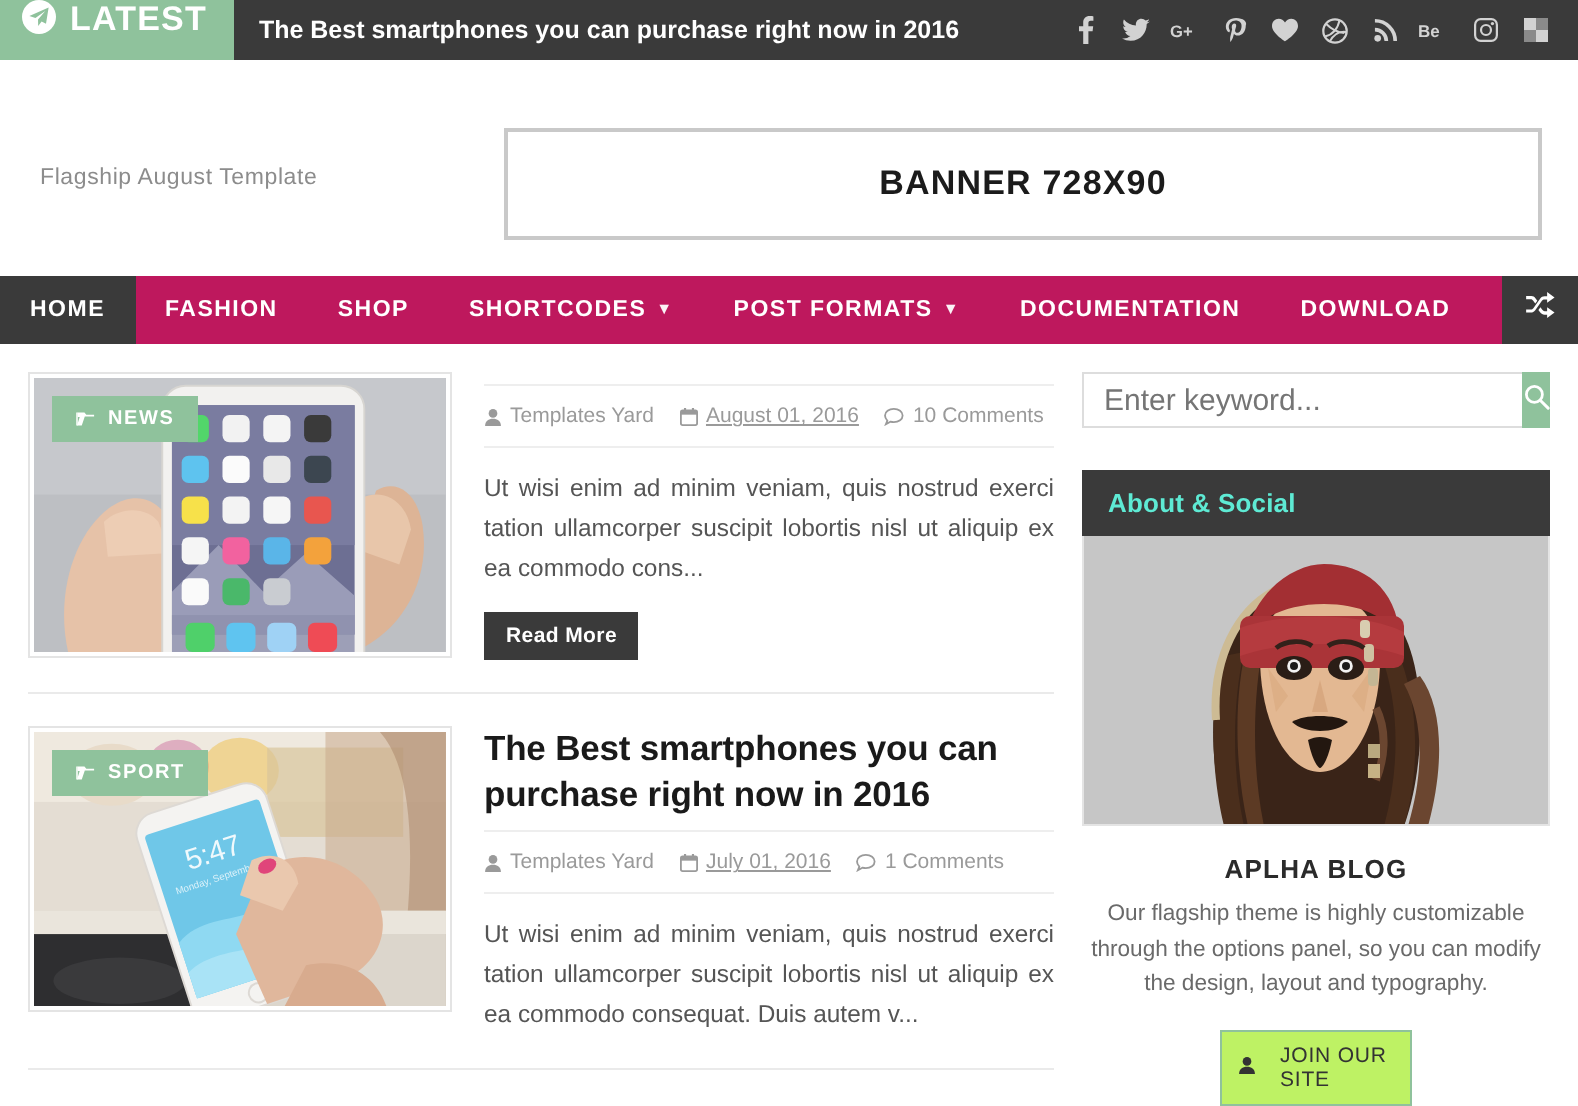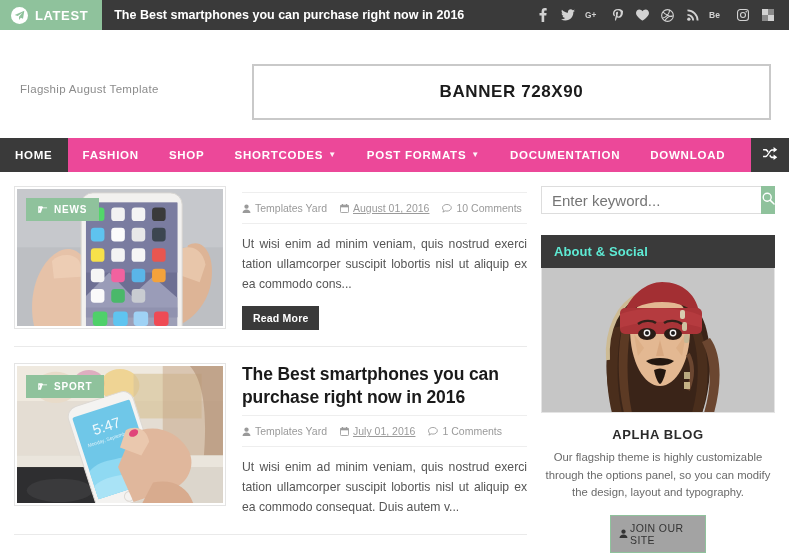--- a/index.html
+++ b/index.html
@@ -8,23 +8,23 @@
     overflow: hidden;
     background: #ffffff;
     font-family: "Liberation Sans", sans-serif;
   }
   .page { width: 789px; height: 553px; position: relative; background: #fff; overflow: hidden; }
 
   
   .topbar { height: 30px; background: #3a3a3a; display: flex; align-items: stretch; }
   .latest-tag {
     background: #8fc29c; color: #ffffff;
-    display: flex; align-items: center; gap: 7px;
+    display: flex; gap: 7px;
     padding: 0 14px 0 11px;
-    font-size: 13px; font-weight: bold; letter-spacing: .6px;
+    font-size: 17px; font-weight: bold; letter-spacing: .6px;
   }
   .latest-circle {
     width: 17px; height: 17px; border-radius: 50%;
     background: #ffffff; display: flex; align-items: center; justify-content: center;
     flex: none;
   }
   .latest-circle svg { display: block; }
   .ticker {
     display: flex; align-items: center;
     color: #ffffff; font-size: 12.5px; font-weight: bold;
@@ -51,21 +51,21 @@
   }
   .tagline { margin-top: 10px; font-size: 11.5px; color: #8c8c8c; letter-spacing: .3px; }
   .banner {
     flex: 1 1 auto; margin-right: 18px;
     height: 56px; border: 2px solid #c9c9c9; background: #fff;
     display: flex; align-items: center; justify-content: center;
     font-size: 17px; font-weight: bold; color: #1b1b1b; letter-spacing: .6px; margin-top: 16px;
   }
 
   
-  .nav { height: 34px; background: #ec4899; display: flex; align-items: stretch; }
+  .nav { height: 34px; background: #be185d; display: flex; align-items: stretch; }
   .nav-item {
     display: flex; align-items: center; gap: 5px;
     padding: 0 15px;
     color: #ffffff; font-size: 11.5px; font-weight: bold; letter-spacing: .75px;
     cursor: pointer; white-space: nowrap;
   }
   .nav-item.active { background: #3a3a3a; }
   .nav-caret { font-size: 8px; line-height: 1; opacity: .95; }
   .nav-spacer { flex: 1 1 auto; }
   .nav-random {
@@ -138,25 +138,25 @@
   }
   .about-name {
     text-align: center; font-size: 13px; font-weight: bold; color: #2b2b2b;
     letter-spacing: .6px; margin-top: 14px;
   }
   .about-desc {
     text-align: center; font-size: 11.3px; color: #6a6a6a;
     line-height: 1.55; margin-top: 7px; padding: 0 2px;
   }
   .join-btn {
-    display: flex; align-items: center; justify-content: center; gap: 2px;
+    display: flex; align-items: center; justify-content: center; gap: 12px;
     margin: 13px auto 0 auto; width: 96px;
     border: 1px solid #8fc29c; color: #333333;
     font-size: 10.5px; letter-spacing: .4px;
-    padding: 6px 8px; cursor: pointer; background: #a3a3a3;
+    padding: 6px 8px; cursor: pointer; background: #bef264;
   }
 
   
   .art { position: absolute; inset: 0; }
 </style>
 </head>
 <body>
 
 <div class="page">
 

